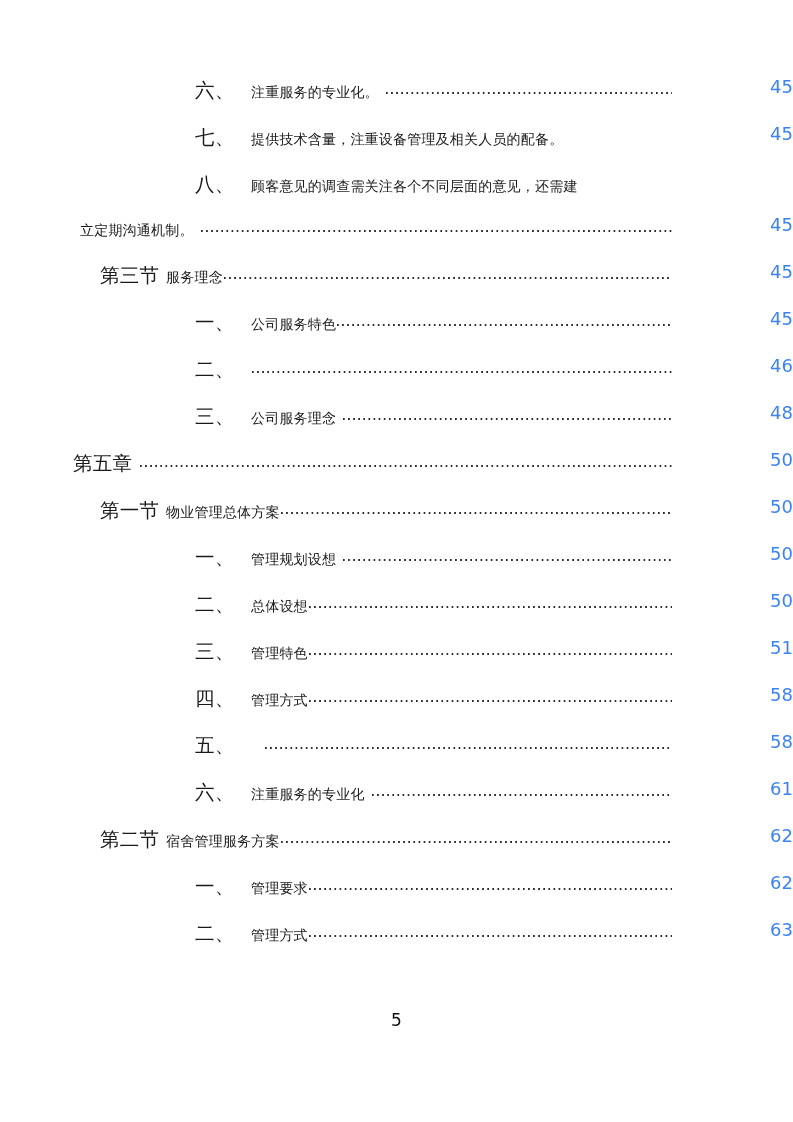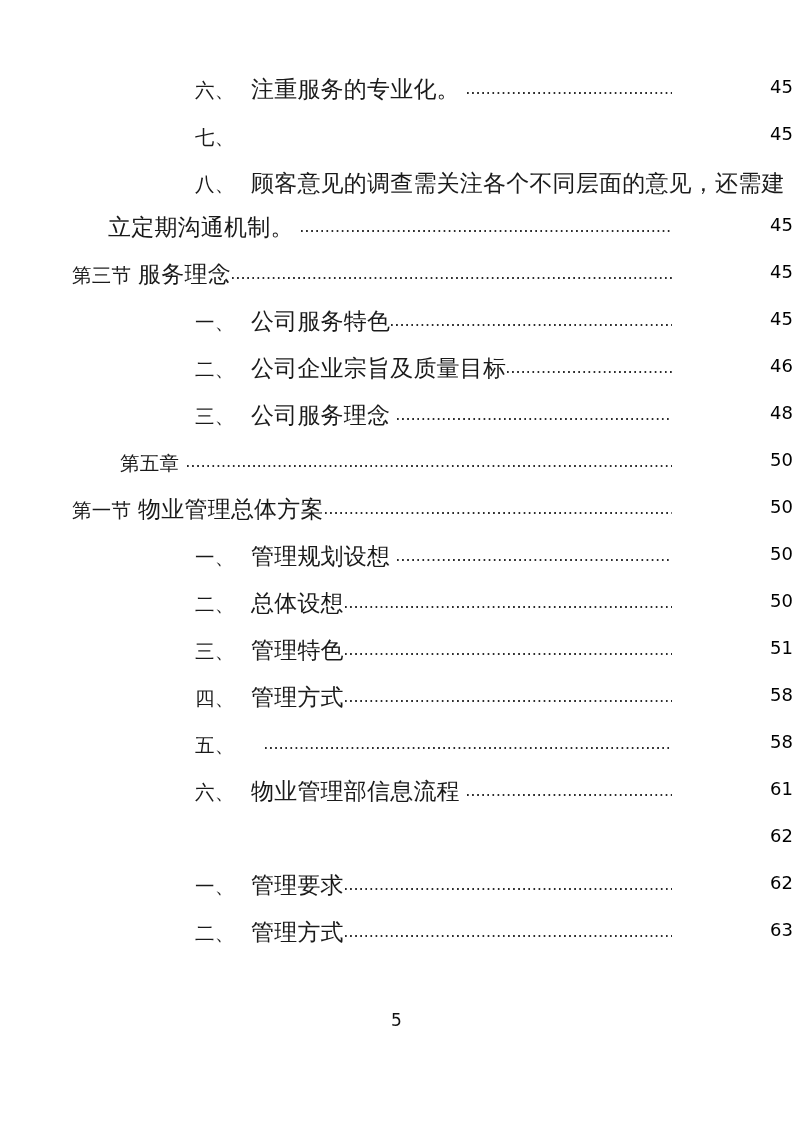--- a/index.html
+++ b/index.html
@@ -52,24 +52,24 @@
     height: 47px;
     display: flex;
     align-items: baseline;
     box-sizing: border-box;
     padding-right: 120px; 
   }
   .line.row1 { top: 0; }
   .line.row2 { top: 44px; }
 
   
-  .lvl-chapter .txt-wrap { padding-left: 120px; }
-  .lvl-section .txt-wrap { padding-left: 72px; }
+  .lvl-chapter .txt-wrap { padding-left: 73px; }
+  .lvl-section .txt-wrap { padding-left: 100px; }
   .lvl-item    .txt-wrap { padding-left: 195px; }
-  .lvl-cont    .txt-wrap { padding-left: 108px; font-family: Liberation Serif, serif; }
+  .lvl-cont    .txt-wrap { padding-left: 80px; font-family: Liberation Serif, serif; }
 
   .txt-wrap {
     display: flex;
     align-items: baseline;
     width: 100%;
     box-sizing: border-box;
     padding-right: 10px;
   }
 
   
@@ -84,21 +84,21 @@
     min-width: 56px;
   }
   .lvl-section .prefix,
   .lvl-chapter .prefix {
     margin-right: 7px;
   }
 
   .title {
     flex: 0 0 auto;
     white-space: pre;
-    font-size: 23px;
+    font-size: 14px;
     line-height: 1;
     letter-spacing: 0.2px;
   }
 
   
   .leader {
     flex: 1 1 auto;
     position: relative;
     height: 19px;
     overflow: hidden;
@@ -115,21 +115,21 @@
     background-size: 5.1px 2px;
     background-repeat: repeat-x;
   }
   .leader.none::before { display: none; }
 
   .pageno {
     flex: 0 0 auto;
     font-family: "DejaVu Sans", "Liberation Sans", sans-serif;
     font-size: 18px;
     line-height: 1;
-    color: #000000;
+    color: #3b82f6;
     text-align: right;
     min-width: 26px;
     position: absolute;
     right: 0;
   }
 
   
   .line { padding-right: 0; }
   .txt-wrap { padding-right: 120px; }
   .pageno {
@@ -163,20 +163,21 @@
             <span style="display: inline-block; width: 6px; flex: 0 0 auto;"></span>
             <span class="leader"></span>
           </div>
           <span class="pageno">45</span>
         </div>
       </div>
       <div class="toc-entry">
         <div class="line row1 lvl-item">
           <div class="txt-wrap">
             <span class="prefix">七、</span>
+            <span class="title">提供技术含量，注重设备管理及相关人员的配备。</span>
             <span style="display: inline-block; width: 6px; flex: 0 0 auto;"></span>
             <span class="leader none"></span>
           </div>
           <span class="pageno">45</span>
         </div>
       </div>
       <div class="toc-entry wrapped">
         <div class="line row1 lvl-item">
           <div class="txt-wrap">
             <span class="prefix">八、</span>
@@ -210,21 +211,20 @@
             <span class="title">公司服务特色</span>
             <span class="leader"></span>
           </div>
           <span class="pageno">45</span>
         </div>
       </div>
       <div class="toc-entry">
         <div class="line row1 lvl-item">
           <div class="txt-wrap">
             <span class="prefix">二、</span>
-            <span class="title">公司企业宗旨及质量目标</span>
             <span class="leader"></span>
           </div>
           <span class="pageno">46</span>
         </div>
       </div>
       <div class="toc-entry">
         <div class="line row1 lvl-item">
           <div class="txt-wrap">
             <span class="prefix">三、</span>
             <span class="title">公司服务理念</span>
@@ -301,29 +301,34 @@
             <span style="display: inline-block; width: 13px; flex: 0 0 auto;"></span>
             <span class="leader"></span>
           </div>
           <span class="pageno">58</span>
         </div>
       </div>
       <div class="toc-entry">
         <div class="line row1 lvl-item">
           <div class="txt-wrap">
             <span class="prefix">六、</span>
-            <span class="title">物业管理部信息流程</span>
+            <span class="title">注重服务的专业化</span>
             <span style="display: inline-block; width: 6px; flex: 0 0 auto;"></span>
             <span class="leader"></span>
           </div>
           <span class="pageno">61</span>
         </div>
       </div>
       <div class="toc-entry">
         <div class="line row1 lvl-section">
+          <div class="txt-wrap">
+            <span class="prefix">第二节</span>
+            <span class="title">宿舍管理服务方案</span>
+            <span class="leader"></span>
+          </div>
           <span class="pageno">62</span>
         </div>
       </div>
       <div class="toc-entry">
         <div class="line row1 lvl-item">
           <div class="txt-wrap">
             <span class="prefix">一、</span>
             <span class="title">管理要求</span>
             <span class="leader"></span>
           </div>

